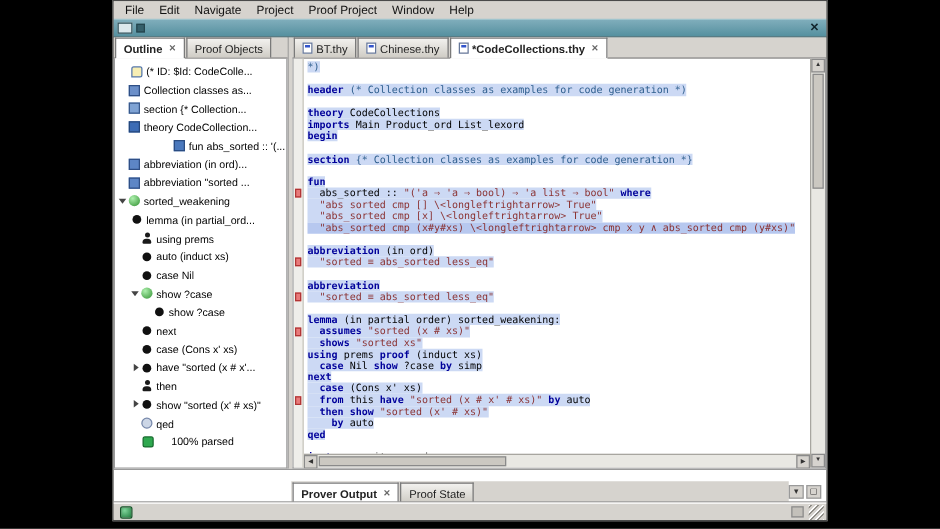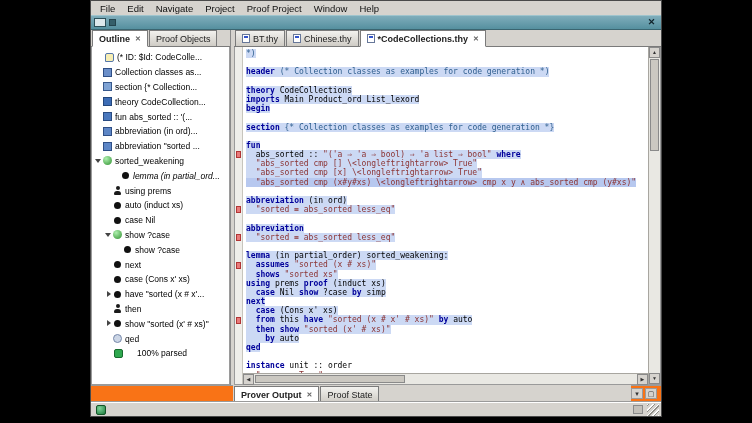--- a/index.html
+++ b/index.html
@@ -109,22 +109,22 @@
           border:1px solid #8a8a8a; font-size:5px; line-height:9px;
           text-align:center; color:#333; }
   .vtrack { flex:1; position:relative; }
   .vthumb { position:absolute; top:1px; left:1px; right:1px; height:92px;
             background:#cbc8c1; border:1px solid #8a8a8a; }
   .htrack { flex:1; position:relative; }
   .hthumb { position:absolute; left:1px; top:1px; bottom:1px; width:150px;
             background:#cbc8c1; border:1px solid #8a8a8a; }
 
   
-  .bottom-row { height:17px; flex:none; display:flex; align-items:flex-end;
-                background:#f97316; border-top:1px solid #9a9a9a; }
+  .bottom-row { height:27px; flex:none; display:flex; align-items:flex-end;
+                background:#ffffff; border-top:1px solid #9a9a9a; }
   .bottom-spacer { width:142px; flex:none; height:100%; }
   .bottom-tabs { border-bottom:none; flex:1; }
   .panel-buttons { flex:none; display:flex; gap:2px; padding:0 4px 3px 0; }
   .pbtn { width:12px; height:11px; font-size:7px; line-height:10px; text-align:center;
           color:#333; background:#d6d3ce; border:1px solid #9a9a9a; }
 
   
   .statusbar { height:14px; flex:none; display:flex; align-items:center;
                background:#d6d3ce; border-top:1px solid #fff; padding:0 2px;
                box-shadow:0 -1px 0 #9a9a9a; }
@@ -185,41 +185,41 @@
           <div class="trow" style="padding-left: 2px;">
             <span class="exp"></span>
             <span class="ti ti-section"></span>
             <span class="tlabel">section {* Collection...</span>
           </div>
           <div class="trow" style="padding-left: 2px;">
             <span class="exp"></span>
             <span class="ti ti-theory"></span>
             <span class="tlabel">theory CodeCollection...</span>
           </div>
-          <div class="trow" style="padding-left: 2px;">
+          <div class="trow" style="padding-left: 2px; margin-left: 36px;">
             <span class="exp"></span>
             <span class="ti ti-fun"></span>
             <span class="tlabel">fun abs_sorted :: '(...</span>
           </div>
           <div class="trow" style="padding-left: 2px;">
             <span class="exp"></span>
             <span class="ti ti-abbrev"></span>
             <span class="tlabel">abbreviation (in ord)...</span>
           </div>
           <div class="trow" style="padding-left: 2px;">
             <span class="exp"></span>
             <span class="ti ti-abbrev"></span>
             <span class="tlabel">abbreviation "sorted ...</span>
           </div>
           <div class="trow" style="padding-left: 2px;">
             <span class="exp open"></span>
             <span class="ti ti-group"></span>
             <span class="tlabel">sorted_weakening</span>
           </div>
-          <div class="trow" style="padding-left: 20px; font-style: italic;">
+          <div class="trow" style="padding-left: 4px;">
             <span class="exp"></span>
             <span class="ti ti-dot"></span>
             <span class="tlabel">lemma (in partial_ord...</span>
           </div>
           <div class="trow" style="padding-left: 12px;">
             <span class="exp"></span>
             <span class="ti ti-person"></span>
             <span class="tlabel">using prems</span>
           </div>
           <div class="trow" style="padding-left: 12px;">

